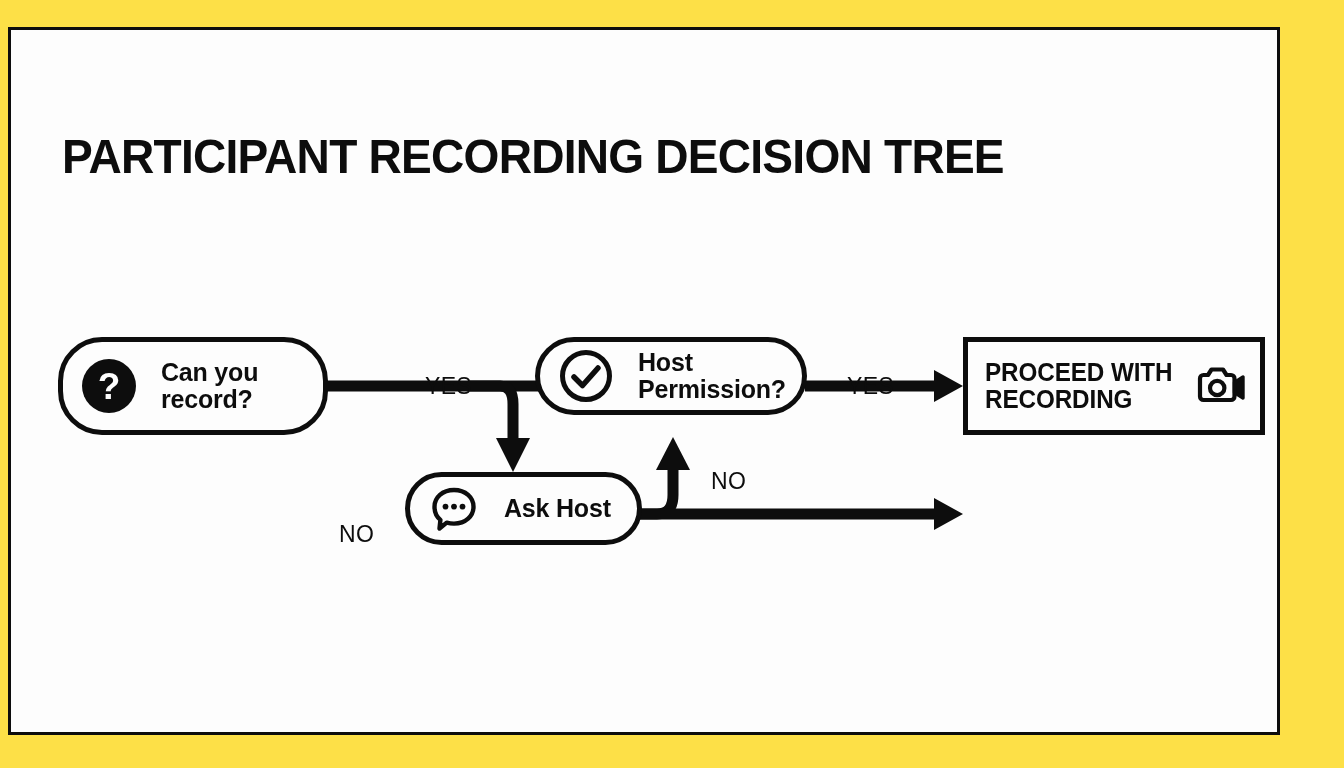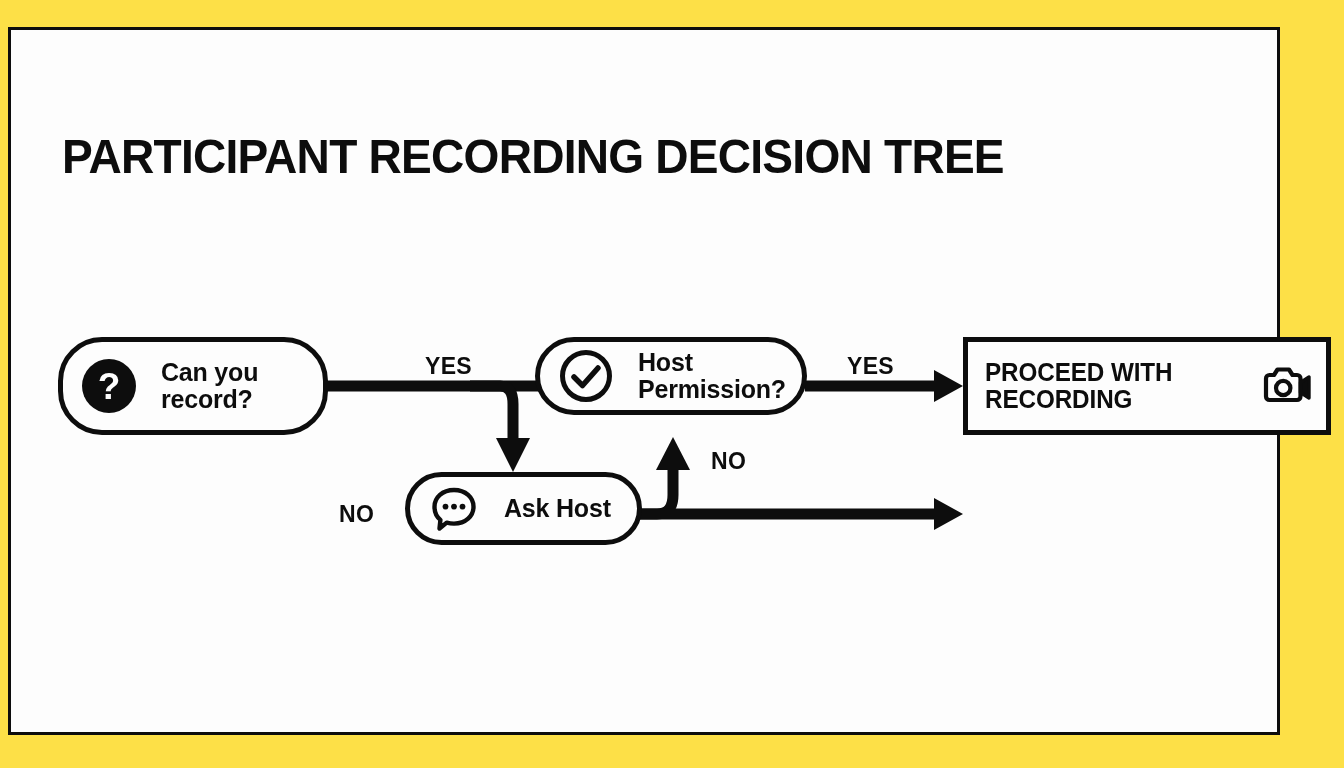--- a/index.html
+++ b/index.html
@@ -79,32 +79,33 @@
   }
   .icon-box {
     flex: 0 0 auto;
     display: block;
     line-height: 0;
   }
   
   #node-can-record { left: 58px;  top: 337px; width: 270px; height: 98px; }
   #node-host-perm  { left: 535px; top: 337px; width: 272px; height: 78px; }
   #node-ask-host   { left: 405px; top: 472px; width: 237px; height: 73px; }
-  #box-proceed     { left: 963px; top: 337px; width: 368px; height: 98px; }
+  #box-proceed     { left: 963px; top: 337px; width: 302px; height: 98px; }
   #box-donot       { left: 963px; top: 472px; width: 318px; height: 85px; }
 
   
   .edge-label {
     position: absolute;
     color: #0d0d0d;
-    font-weight: 700;
+    font-weight: 400;
     font-size: 23px;
     letter-spacing: 0.3px;
     z-index: 6;
     white-space: nowrap;
+    margin-top: 20px;
   }
   #lbl-yes-1 { left: 425px; top: 353px; }
   #lbl-yes-2 { left: 847px; top: 353px; }
   #lbl-no-1  { left: 339px; top: 501px; }
   #lbl-no-2  { left: 711px; top: 448px; }
 
   
   #edges {
     position: absolute;
     left: 0; top: 0;

